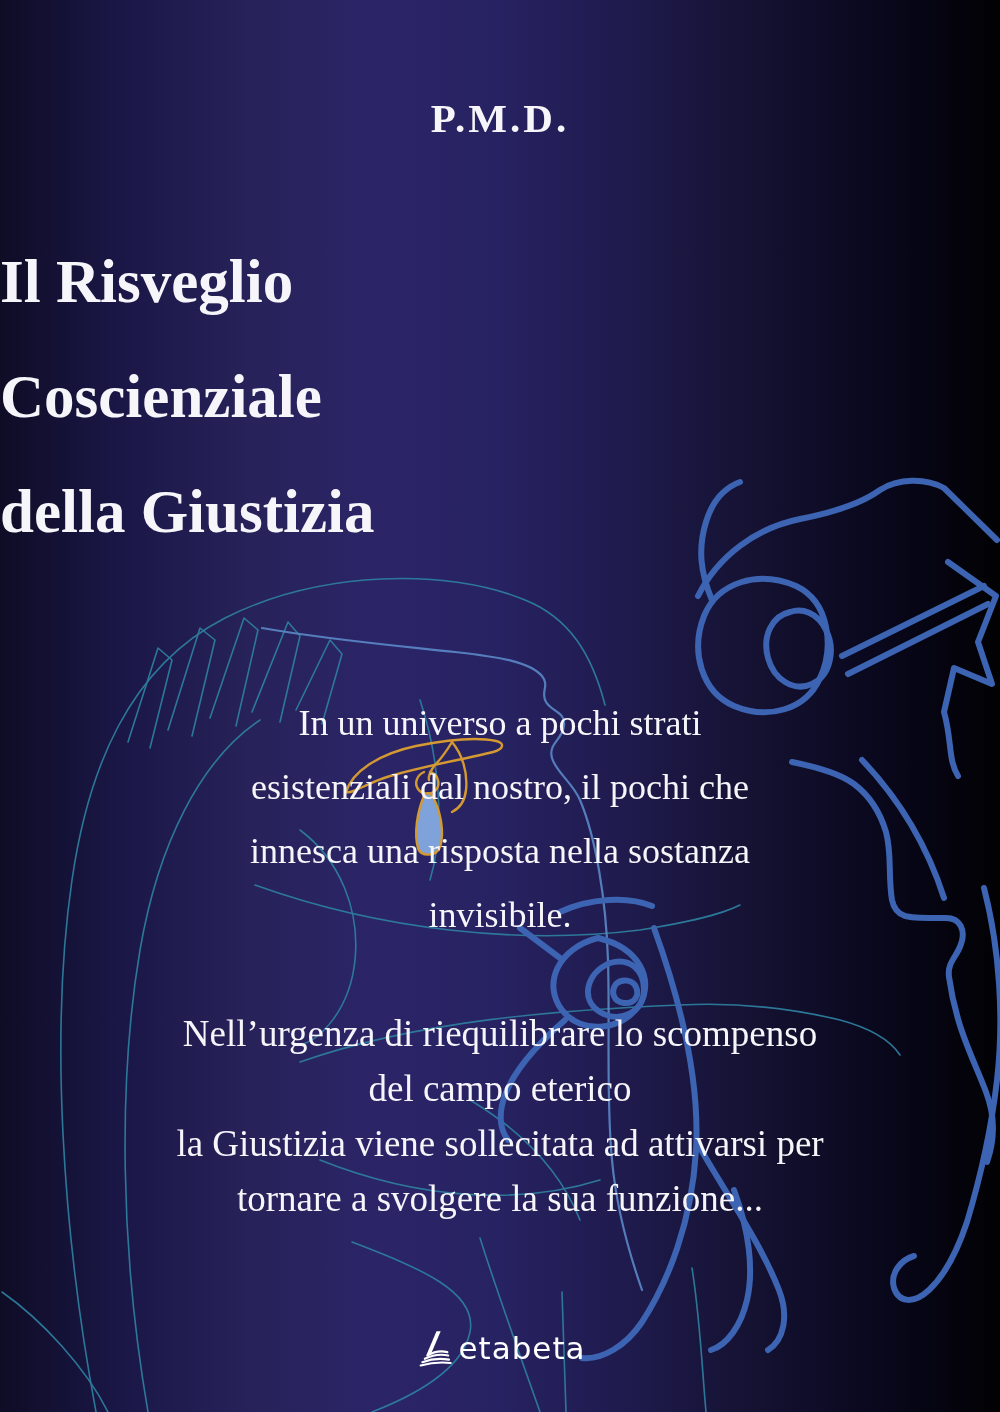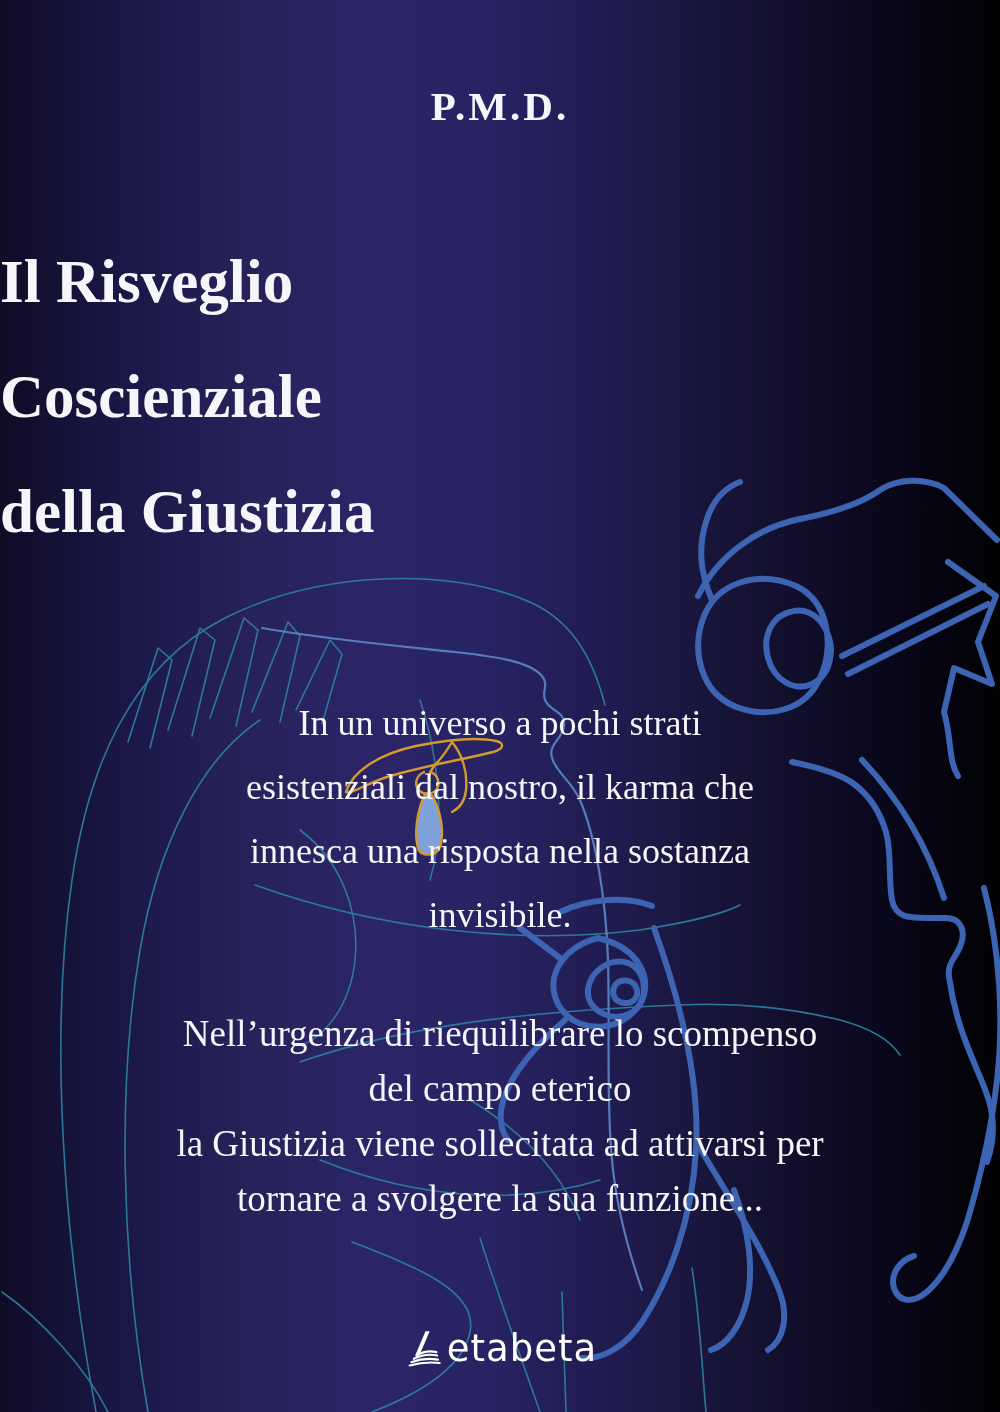--- a/index.html
+++ b/index.html
@@ -9,42 +9,42 @@
     overflow:hidden;
     background:linear-gradient(to right,
       #0f0c26 0%, #1a1747 12%, #272259 25%, #2b2568 38%,
       #272261 50%, #1f1b4e 62%, #151233 75%, #0b0920 86%,
       #050410 94%, #020204 100%);
     font-family:"Liberation Serif", serif;
     color:#f6f5fa;
   }
   .sketch-layer{position:absolute;left:0;top:0;width:1000px;height:1412px;pointer-events:none;}
   .author{
-    position:absolute;left:0;top:82px;width:100%;
+    position:absolute;left:0;top:94px;width:100%;
     text-align:center;font-size:41px;font-weight:bold;letter-spacing:3px;
   }
   .title{
     position:absolute;left:0;top:224px;width:100%;
     font-size:61px;font-weight:bold;line-height:115px;
   }
   .synopsis-a{
     position:absolute;left:0;top:691px;width:100%;
     text-align:center;font-size:36px;line-height:64px;
   }
   .synopsis-b{
     position:absolute;left:0;top:1006px;width:100%;
     text-align:center;font-size:37px;line-height:55px;
   }
   .publisher{
     position:absolute;left:0;top:1326px;width:100%;
     display:flex;align-items:center;justify-content:center;gap:4px;
   }
   .publisher .logo-text{
     font-family:"DejaVu Sans", sans-serif;
-    font-size:37px;color:#ffffff;letter-spacing:1px;font-weight:normal;
+    font-size:31px;color:#ffffff;letter-spacing:1px;font-weight:normal;
   }
 </style>
 </head>
 <body>
 
 <div class="cover">
 
   <svg class="sketch-layer" viewBox="0 0 1000 1412" aria-hidden="true">
 
     <g fill="none" stroke="#2e7d9d" stroke-width="1.6" stroke-linecap="round" stroke-linejoin="round" opacity="0.95">
@@ -106,21 +106,21 @@
   <div class="author">P.M.D.</div>
 
   <div class="title">
     <div>Il Risveglio</div>
     <div>Coscienziale</div>
     <div>della Giustizia</div>
   </div>
 
   <div class="synopsis-a">
     <div>In un universo a pochi strati</div>
-    <div>esistenziali dal nostro, il karma che</div>
+    <div>esistenziali dal nostro, il pochi che</div>
     <div>innesca una risposta nella sostanza</div>
     <div>invisibile.</div>
   </div>
 
   <div class="synopsis-b">
     <div>Nell’urgenza di riequilibrare lo scompenso</div>
     <div>del campo eterico</div>
     <div>la Giustizia viene sollecitata ad attivarsi per</div>
     <div>tornare a svolgere la sua funzione...</div>
   </div>

